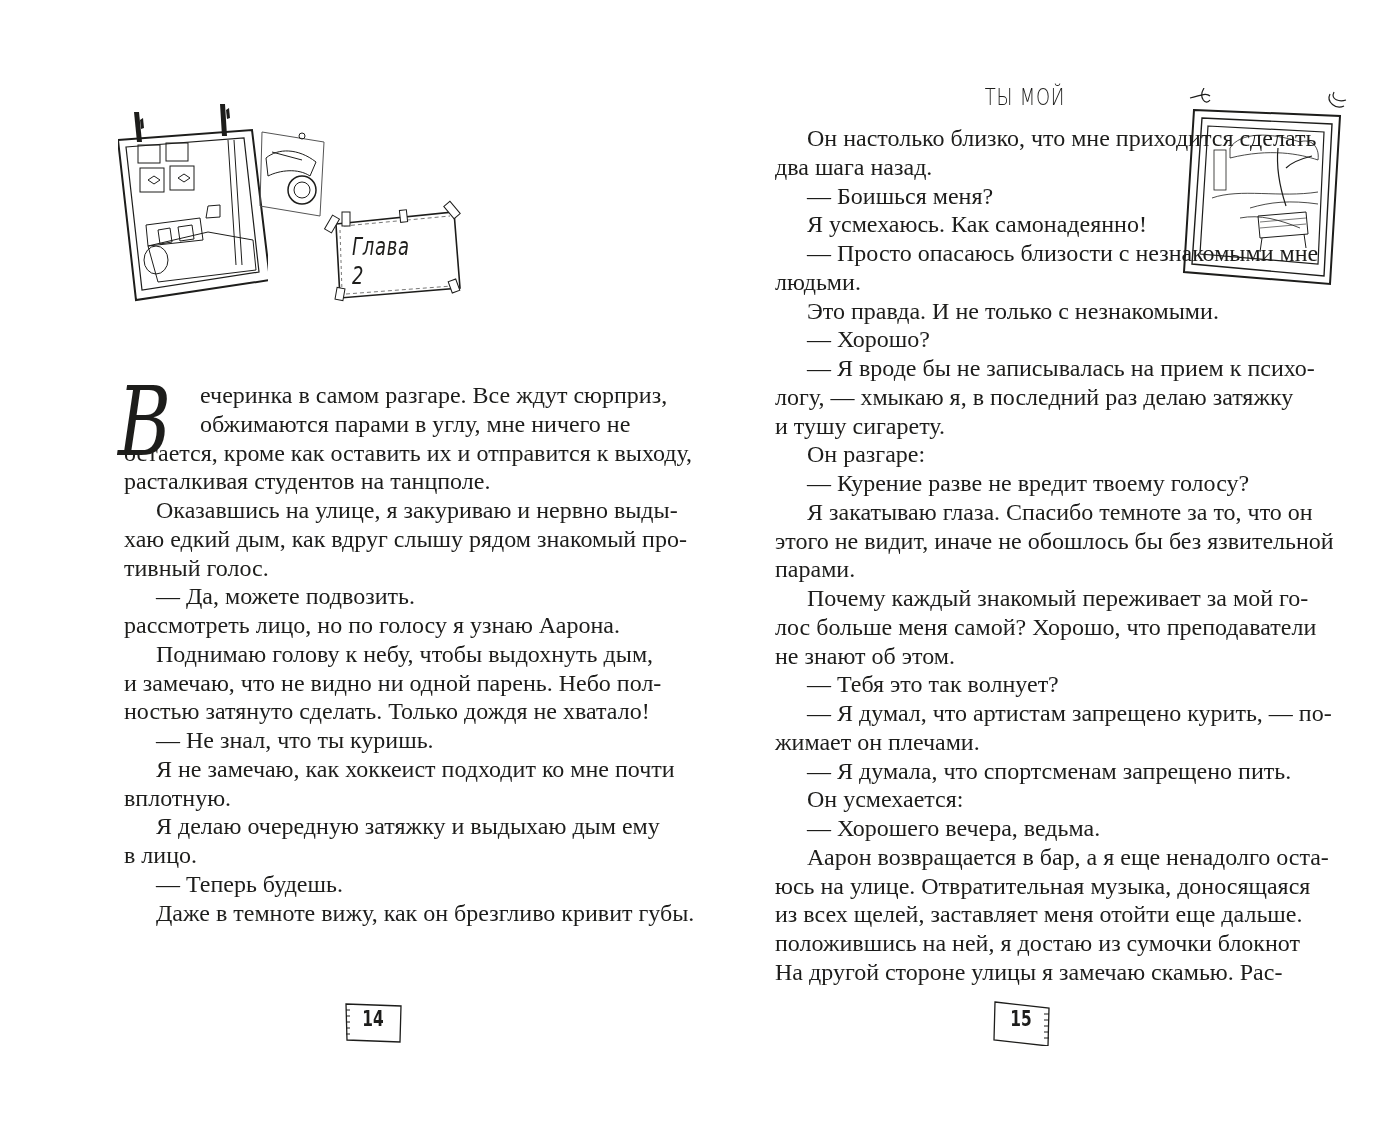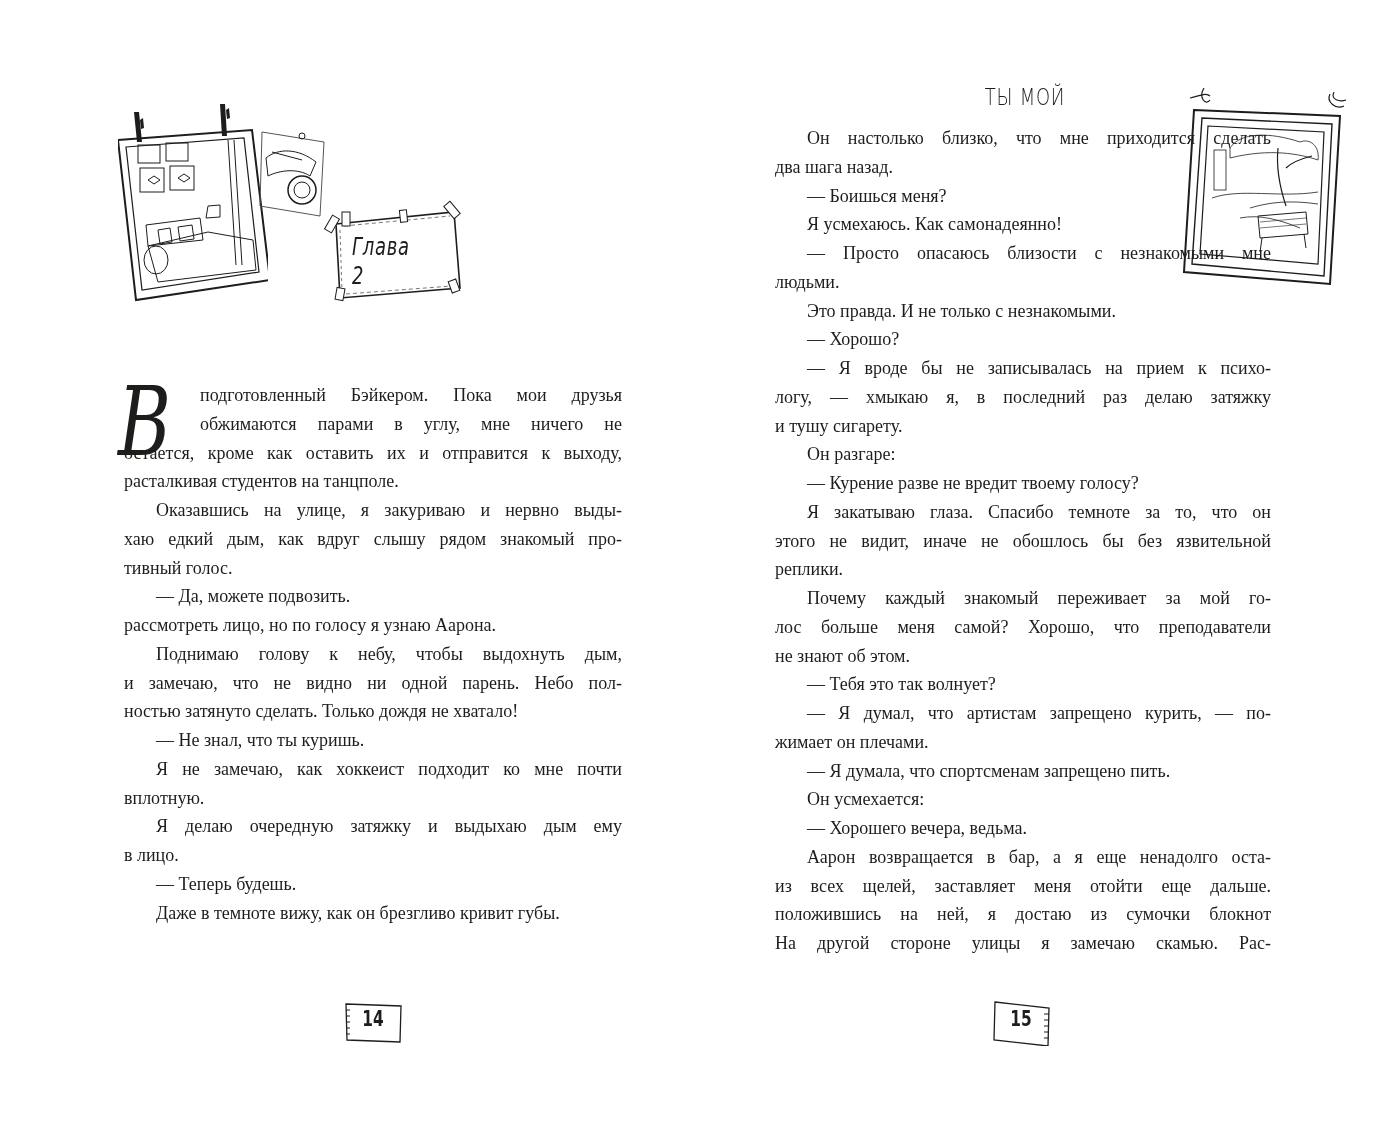--- a/index.html
+++ b/index.html
@@ -1,20 +1,20 @@
 <!DOCTYPE html>
 <html><head>
 <meta charset="utf-8">
 <style>
   html, body { margin:0; padding:0; background:#ffffff; }
   body { width:1393px; height:1125px; position:relative; overflow:hidden; font-family:"Liberation Serif","DejaVu Serif",serif; color:#1d1d1b; }
   .page { position:absolute; top:0; height:1125px; }
   .page-left { left:0; width:696px; }
   .page-right { left:697px; width:696px; }
-  .text-col { position:absolute; font-size:18px; line-height:28.75px; text-align:justify; }
+  .text-col { position:absolute; font-size:24px; line-height:28.75px; text-align:justify; }
   .page-left .text-col { left:124px; top:381px; width:498px; }
   .page-right .text-col { left:775px; top:124px; width:496px; }
   .line { display:block; height:28.75px; white-space:nowrap; text-align:justify; text-align-last:justify; }
   .line.last { text-align-last:left; }
   .line.indent { padding-left:32px; }
   .line.dc-indent { padding-left:76px; }
   .running-head { position:absolute; left:925px; top:84px; width:200px; text-align:center; font-family:"DejaVu Sans", sans-serif; font-size:23px; letter-spacing:1px; font-weight:300; transform:scaleX(0.78); }
   .dropcap { position:absolute; left:118px; top:372px; width:80px; height:100px; }
   .illustration { position:absolute; }
   .page-num { position:absolute; width:60px; height:40px;font-weight:bold; }
@@ -79,21 +79,21 @@
       </g>
     </g>
   </svg>
   <div style="position:absolute;left:352px;top:232px;width:100px;font-family:'DejaVu Sans',sans-serif;font-size:25px;font-weight:300;font-style:italic;transform:scaleX(0.72);transform-origin:left;letter-spacing:1px;">Глава 2</div>
 
   <div class="dropcap">
     <span style="font-family:'DejaVu Serif',serif;font-style:italic;font-size:96px;line-height:100px;font-weight:300;display:block;transform:scaleX(0.75);transform-origin:left;">В</span>
   </div>
 
   <div class="text-col" id="left-text">
-      <span class="line dc-indent">подготовленный Бэйкером. Пока мои друзья</span>
+      <span class="line dc-indent">ечеринка в самом разгаре. Все ждут сюрприз,</span>
       <span class="line dc-indent">обжимаются парами в углу, мне ничего не</span>
       <span class="line">остается, кроме как оставить их и отправится к выходу,</span>
       <span class="line last">расталкивая студентов на танцполе.</span>
       <span class="line indent">Оказавшись на улице, я закуриваю и нервно выды-</span>
       <span class="line">хаю едкий дым, как вдруг слышу рядом знакомый про-</span>
       <span class="line last">тивный голос.</span>
       <span class="line indent last">— Да, можете подвозить.</span>
       <span class="line last">рассмотреть лицо, но по голосу я узнаю Аарона.</span>
       <span class="line indent">Поднимаю голову к небу, чтобы выдохнуть дым,</span>
       <span class="line">и замечаю, что не видно ни одной парень. Небо пол-</span>
@@ -149,31 +149,32 @@
       <span class="line last">людьми.</span>
       <span class="line indent last">Это правда. И не только с незнакомыми.</span>
       <span class="line indent last">— Хорошо?</span>
       <span class="line indent">— Я вроде бы не записывалась на прием к психо-</span>
       <span class="line">логу, — хмыкаю я, в последний раз делаю затяжку</span>
       <span class="line last">и тушу сигарету.</span>
       <span class="line indent last">Он разгаре:</span>
       <span class="line indent last">— Курение разве не вредит твоему голосу?</span>
       <span class="line indent">Я закатываю глаза. Спасибо темноте за то, что он</span>
       <span class="line">этого не видит, иначе не обошлось бы без язвительной</span>
-      <span class="line last">реплики.</span>
+      <span class="line last">парами.</span>
       <span class="line indent">Почему каждый знакомый переживает за мой го-</span>
       <span class="line">лос больше меня самой? Хорошо, что преподаватели</span>
       <span class="line last">не знают об этом.</span>
       <span class="line indent last">— Тебя это так волнует?</span>
       <span class="line indent">— Я думал, что артистам запрещено курить, — по-</span>
       <span class="line last">жимает он плечами.</span>
       <span class="line indent last">— Я думала, что спортсменам запрещено пить.</span>
       <span class="line indent last">Он усмехается:</span>
       <span class="line indent last">— Хорошего вечера, ведьма.</span>
       <span class="line indent">Аарон возвращается в бар, а я еще ненадолго оста-</span>
+      <span class="line">юсь на улице. Отвратительная музыка, доносящаяся</span>
       <span class="line">из всех щелей, заставляет меня отойти еще дальше.</span>
       <span class="line">положившись на ней, я достаю из сумочки блокнот</span>
       <span class="line">На другой стороне улицы я замечаю скамью. Рас-</span>
     </div>
 
   <div class="page-num" style="left:294px;top:1000px;">
     <svg width="62" height="46" viewBox="0 0 62 46" style="position:absolute;left:0;top:0;">
       <g fill="none" stroke="#1d1d1b" stroke-width="1.3">
         <path d="M4 2 L58 8 L57 46 L3 40 Z"></path>
         <path d="M53 14 h5 M53 20 h5 M53 26 h5 M53 32 h5 M53 38 h5" stroke-width="1"></path>

